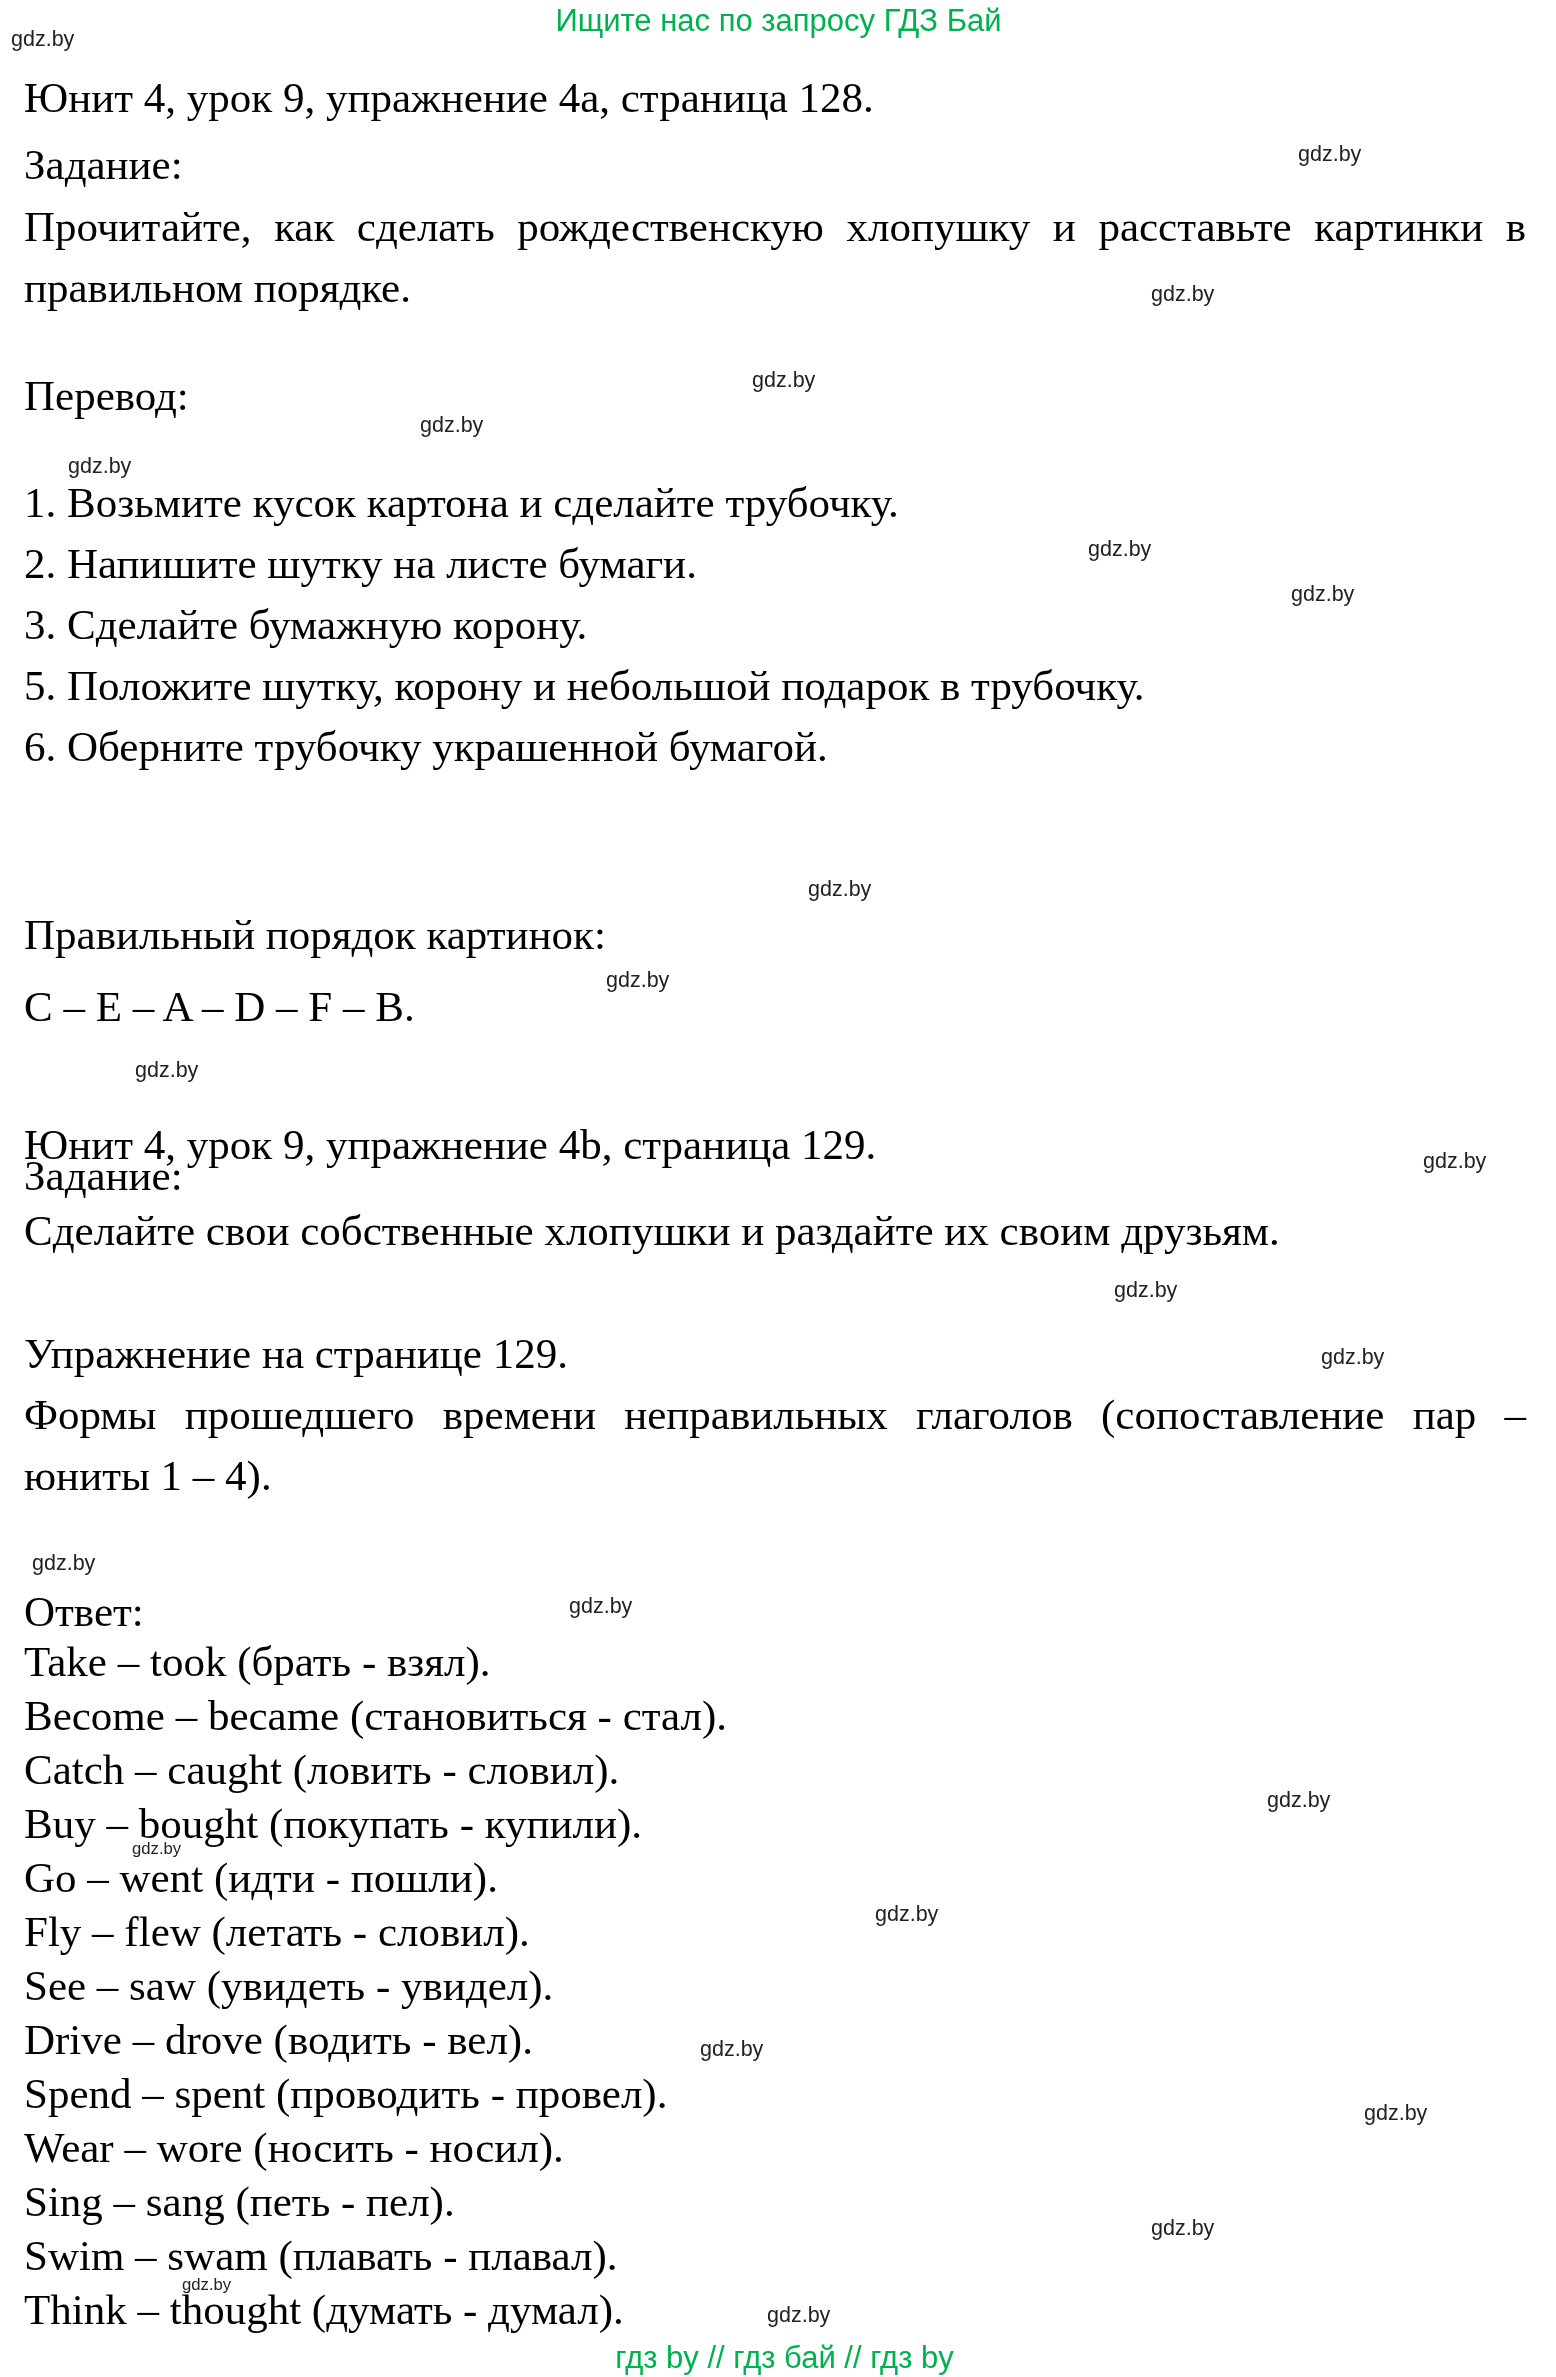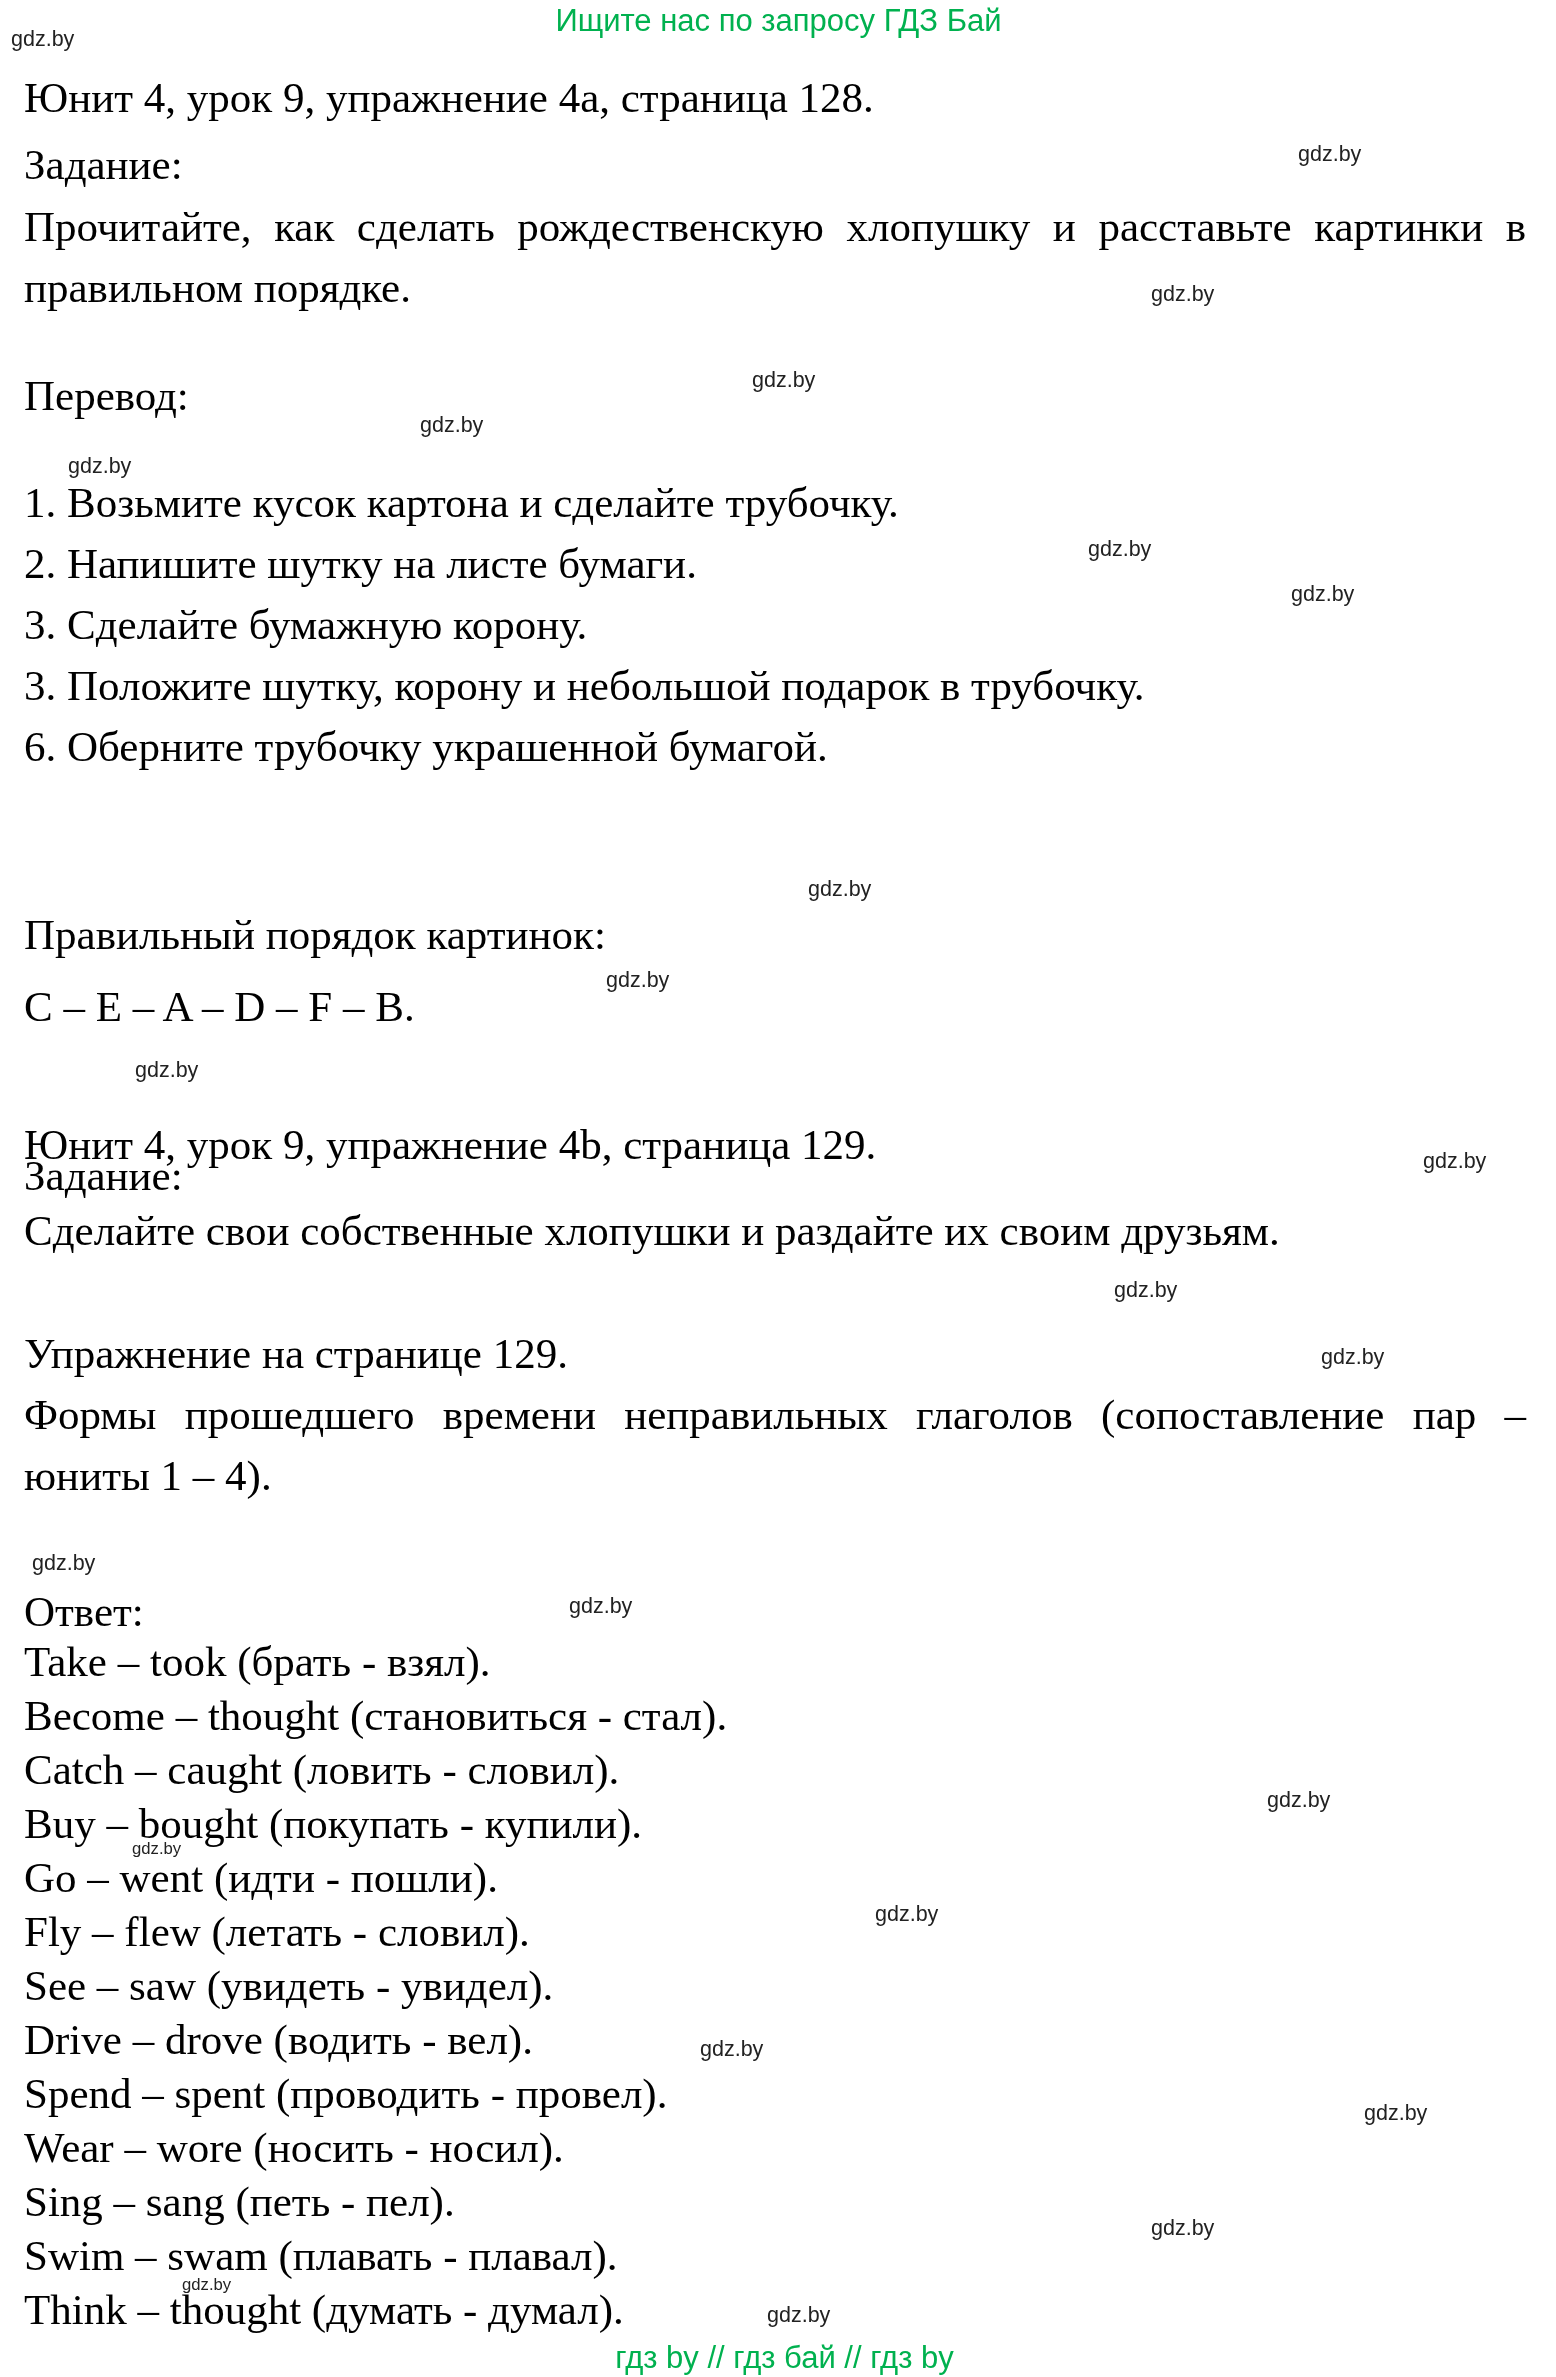--- a/index.html
+++ b/index.html
@@ -80,38 +80,38 @@
 
   <div class="block bold" style="top:67px;">Юнит 4, урок 9, упражнение 4а, страница 128.</div>
   <div class="block" style="top:134px;">Задание:</div>
   <div class="block just" style="top:196px;">Прочитайте, как сделать рождественскую хлопушку и расставьте картинки в правильном порядке.</div>
   <div class="block" style="top:365px;">Перевод:</div>
 
   <div class="block steps" style="top:472px;">
     <div>1. Возьмите кусок картона и сделайте трубочку.</div>
     <div>2. Напишите шутку на листе бумаги.</div>
     <div>3. Сделайте бумажную корону.</div>
-    <div>3. Положите шутку, корону и небольшой подарок в трубочку.</div>
+    <div>5. Положите шутку, корону и небольшой подарок в трубочку.</div>
     <div>6. Оберните трубочку украшенной бумагой.</div>
   </div>
 
   <div class="block" style="top:904px;">Правильный порядок картинок:</div>
   <div class="block" style="top:976px;">C – E – A – D – F – B.</div>
 
   <div class="block bold" style="top:1086px;margin-top:28px;">Юнит 4, урок 9, упражнение 4b, страница 129.</div>
   <div class="block" style="top:1145px;">Задание:</div>
   <div class="block" style="top:1200px;">Сделайте свои собственные хлопушки и раздайте их своим друзьям.</div>
 
   <div class="block bold" style="top:1323px;">Упражнение на странице 129.</div>
   <div class="block bold just" style="top:1384px;">Формы прошедшего времени неправильных глаголов (сопоставление пар – юниты 1 – 4).</div>
   <div class="block" style="top:1581px;">Ответ:</div>
 
   <div class="block verbs" style="top:1635px;">
     <div>Take – took (брать - взял).</div>
-    <div>Become – thought (становиться - стал).</div>
+    <div>Become – became (становиться - стал).</div>
     <div>Catch – caught (ловить - словил).</div>
     <div>Buy – bought (покупать - купили).</div>
     <div>Go – went (идти - пошли).</div>
     <div>Fly – flew (летать - словил).</div>
     <div>See – saw (увидеть - увидел).</div>
     <div>Drive – drove (водить - вел).</div>
     <div>Spend – spent (проводить - провел).</div>
     <div>Wear – wore (носить - носил).</div>
     <div>Sing – sang (петь - пел).</div>
     <div>Swim – swam (плавать - плавал).</div>

